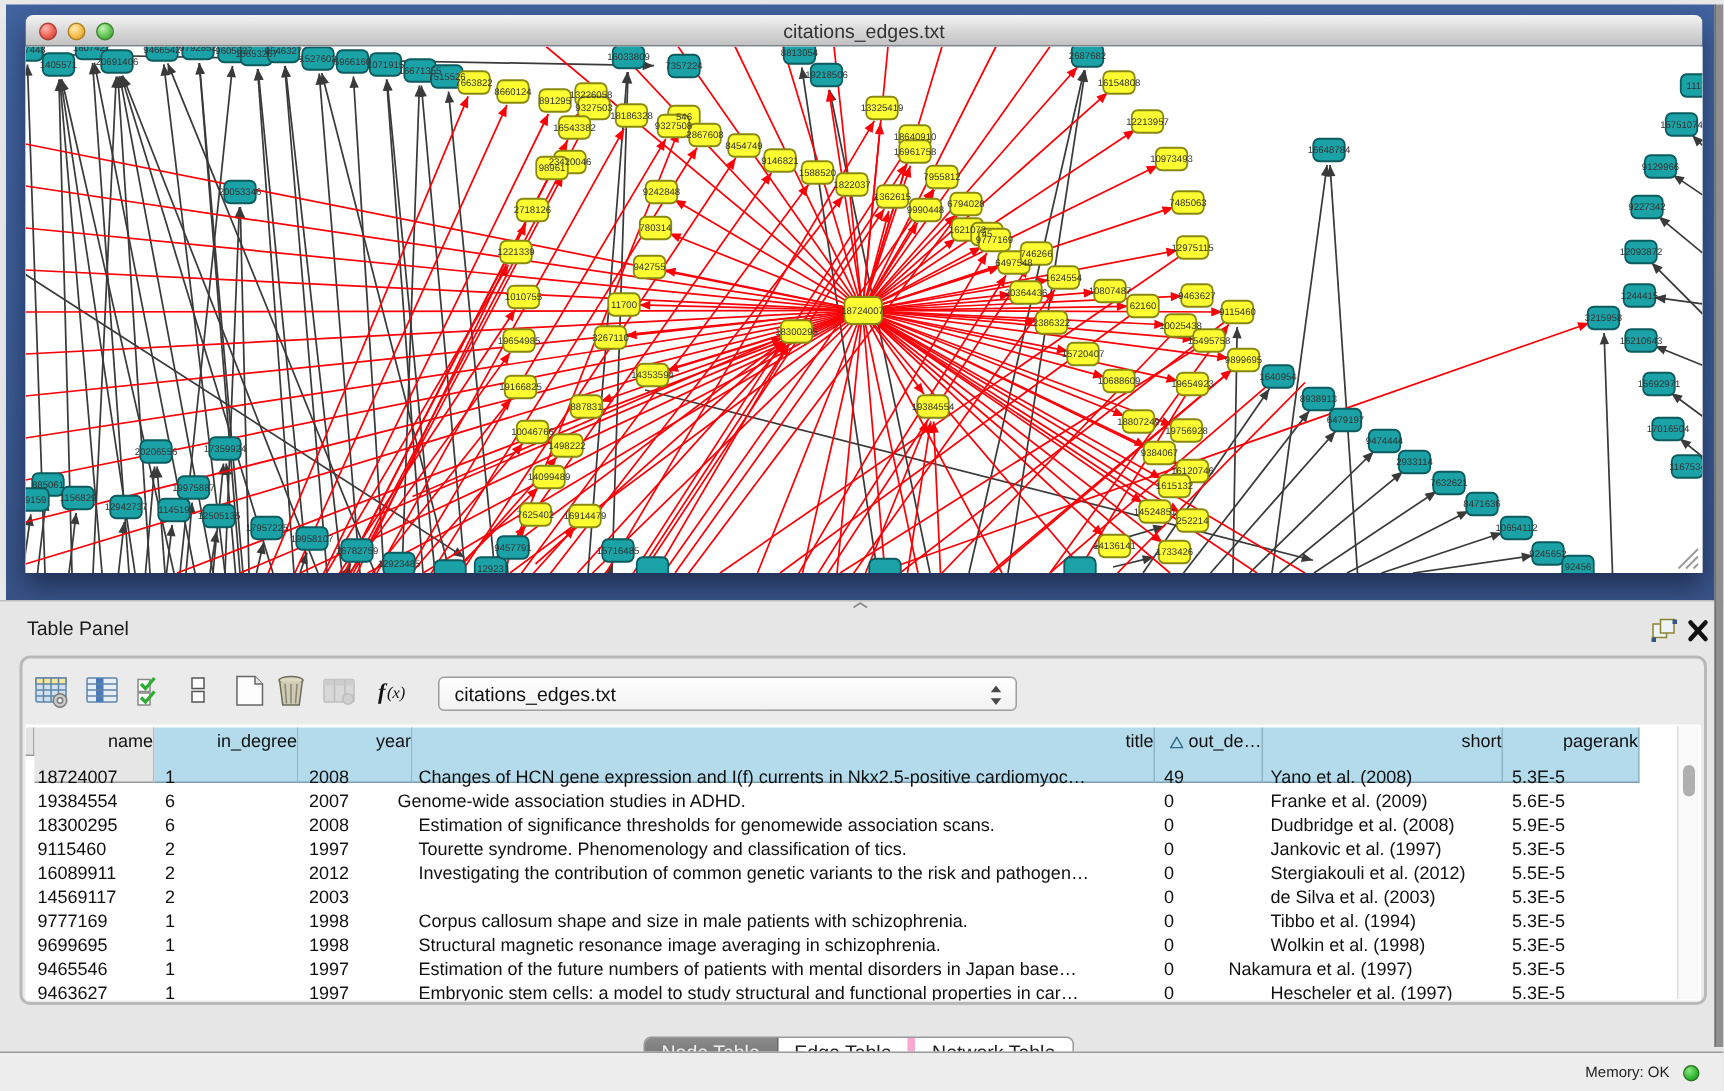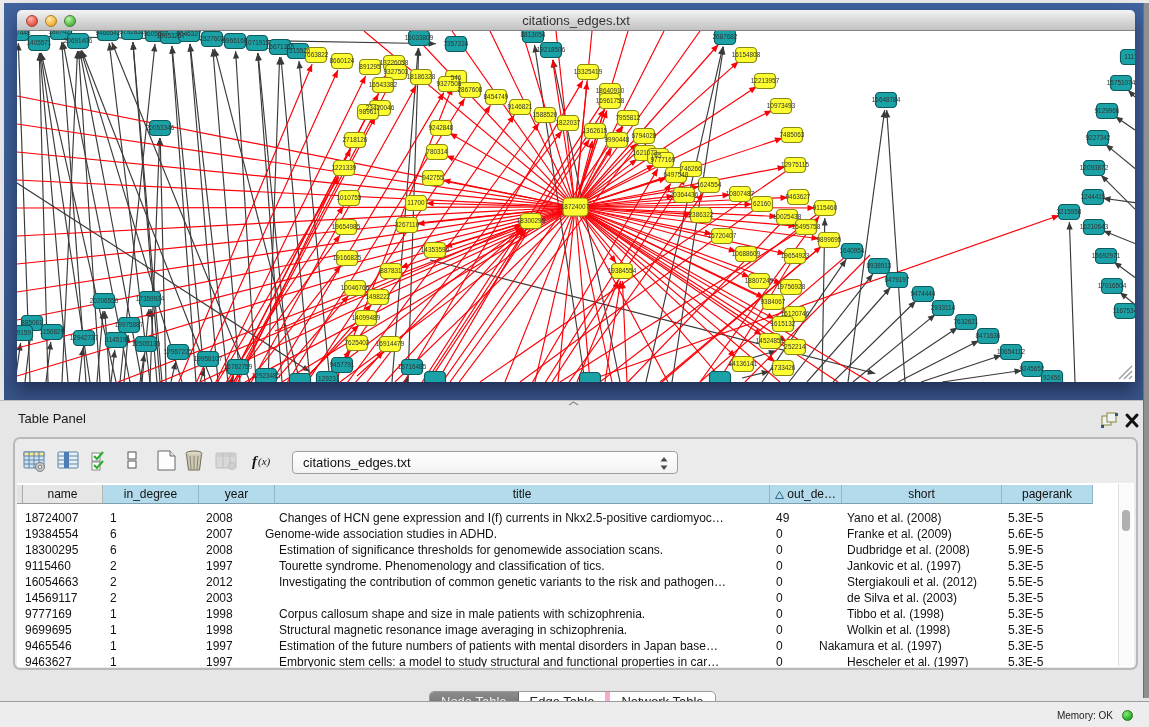--- a/index.html
+++ b/index.html
@@ -12,21 +12,21 @@
   background:linear-gradient(180deg,#f4f4f4,#dcdcdc 45%,#c2c2c2);border-bottom:1px solid #828282;
   text-align:center;font-size:13px;font-weight:normal;color:#333;line-height:22px}
 .tl {position:absolute;top:5px;width:12px;height:12px;border-radius:50%}
 #canvas {position:absolute;left:0;top:21px;width:1118px;height:351px;background:#fff;overflow:hidden}
 #tpanel {position:absolute;left:0;top:400px;width:1149px;height:327px;background:#e6e6e6;border-top:1px solid #bcbcbc}
 #tphead {position:absolute;left:18px;top:10px;font-size:13px;color:#1a1a1a}
 #innerpanel {position:absolute;left:13px;top:36px;width:1125px;height:233px;background:#ebebeb;
   border:2px solid #b9b9b9;border-radius:7px}
 #tablewrap {position:absolute;left:2px;top:44px;width:1117px;height:184px;background:#fff;overflow:hidden;
   font-size:12px;color:#111}
-.hcell {position:absolute;top:2px;height:19px;line-height:19px;text-align:center;
+.hcell {position:absolute;top:2px;height:37px;line-height:19px;text-align:right;
   background:#b4dbeb;border-right:1px solid #8fb6c6;border-bottom:1px solid #7e9fae;font-size:12px}
 .trow {position:absolute;left:0;width:1117px;height:16px;line-height:16px;white-space:nowrap}
 .trow span {position:absolute;top:0}
 #vscroll {position:absolute;right:2px;top:1px;width:14px;height:182px;background:#fafafa;border-left:1px solid #e0e0e0}
 #vthumb {position:absolute;left:3px;top:26px;width:8px;height:21px;border-radius:4px;background:#b0b0b0}
 #tabs {position:absolute;left:429px;top:290px;height:20px;display:flex;border:1px solid #999;
   border-radius:5px;overflow:hidden;background:#fff;font-size:13px}
 .tab {padding:0 11px;line-height:19px;color:#222;border-right:5px solid #f9a8d4}
 .tab.sel {background:linear-gradient(180deg,#8b8b8b,#6f6f6f);color:#f0f0f0;border-right:1px solid #666}
 #statusbar {position:absolute;left:0;top:701px;width:1149px;height:26px;background:#ededed;border-top:1px solid #9b9b9b;z-index:40}
@@ -843,21 +843,21 @@
 <div class="trow" style="top:75px">
 <span style="left:8px">9115460</span>
           <span style="left:93px">2</span>
           <span style="left:189px">1997</span>
           <span style="left:262px">Tourette syndrome. Phenomenology and classification of tics.</span>
           <span style="left:759px">0</span>
           <span style="left:830px">Jankovic et al. (1997)</span>
           <span style="left:991px">5.3E-5</span>
         </div>
 <div class="trow" style="top:91px">
-<span style="left:8px">16054663</span>
+<span style="left:8px">16089911</span>
           <span style="left:93px">2</span>
           <span style="left:189px">2012</span>
           <span style="left:262px">Investigating the contribution of common genetic variants to the risk and pathogen…</span>
           <span style="left:759px">0</span>
           <span style="left:830px">Stergiakouli et al. (2012)</span>
           <span style="left:991px">5.5E-5</span>
         </div>
 <div class="trow" style="top:107px">
 <span style="left:8px">14569117</span>
           <span style="left:93px">2</span>
@@ -865,21 +865,21 @@
           <span style="left:759px">0</span>
           <span style="left:830px">de Silva et al. (2003)</span>
           <span style="left:991px">5.3E-5</span>
         </div>
 <div class="trow" style="top:123px">
 <span style="left:8px">9777169</span>
           <span style="left:93px">1</span>
           <span style="left:189px">1998</span>
           <span style="left:262px">Corpus callosum shape and size in male patients with schizophrenia.</span>
           <span style="left:759px">0</span>
-          <span style="left:830px">Tibbo et al. (1998)</span>
+          <span style="left:830px">Tibbo et al. (1994)</span>
           <span style="left:991px">5.3E-5</span>
         </div>
 <div class="trow" style="top:139px">
 <span style="left:8px">9699695</span>
           <span style="left:93px">1</span>
           <span style="left:189px">1998</span>
           <span style="left:262px">Structural magnetic resonance image averaging in schizophrenia.</span>
           <span style="left:759px">0</span>
           <span style="left:830px">Wolkin et al. (1998)</span>
           <span style="left:991px">5.3E-5</span>

